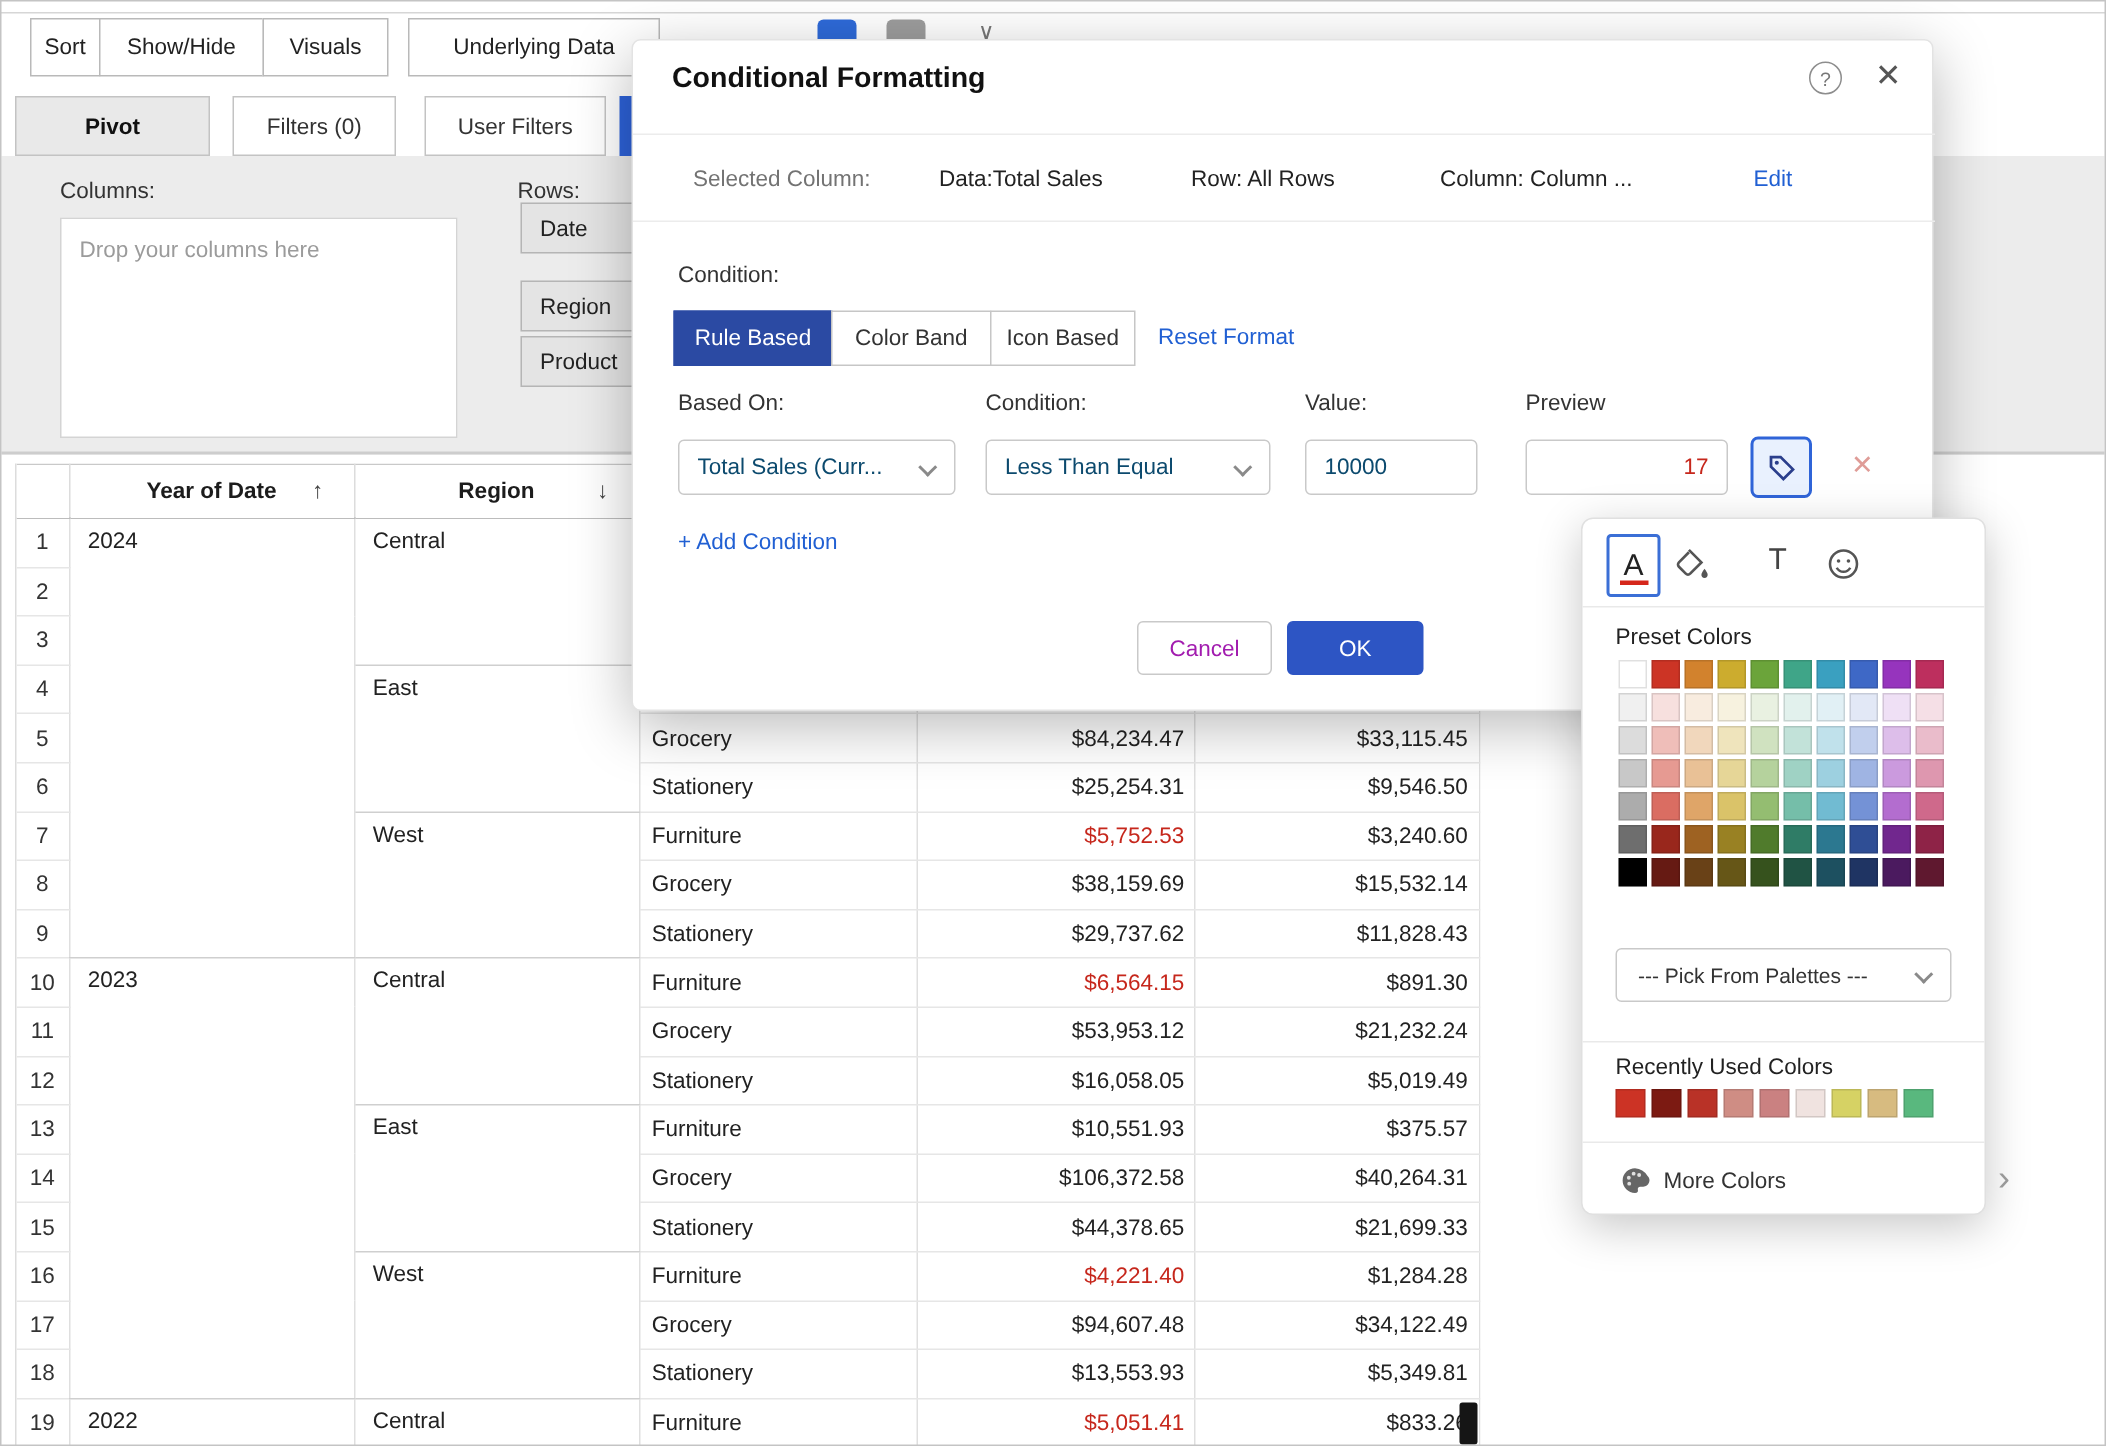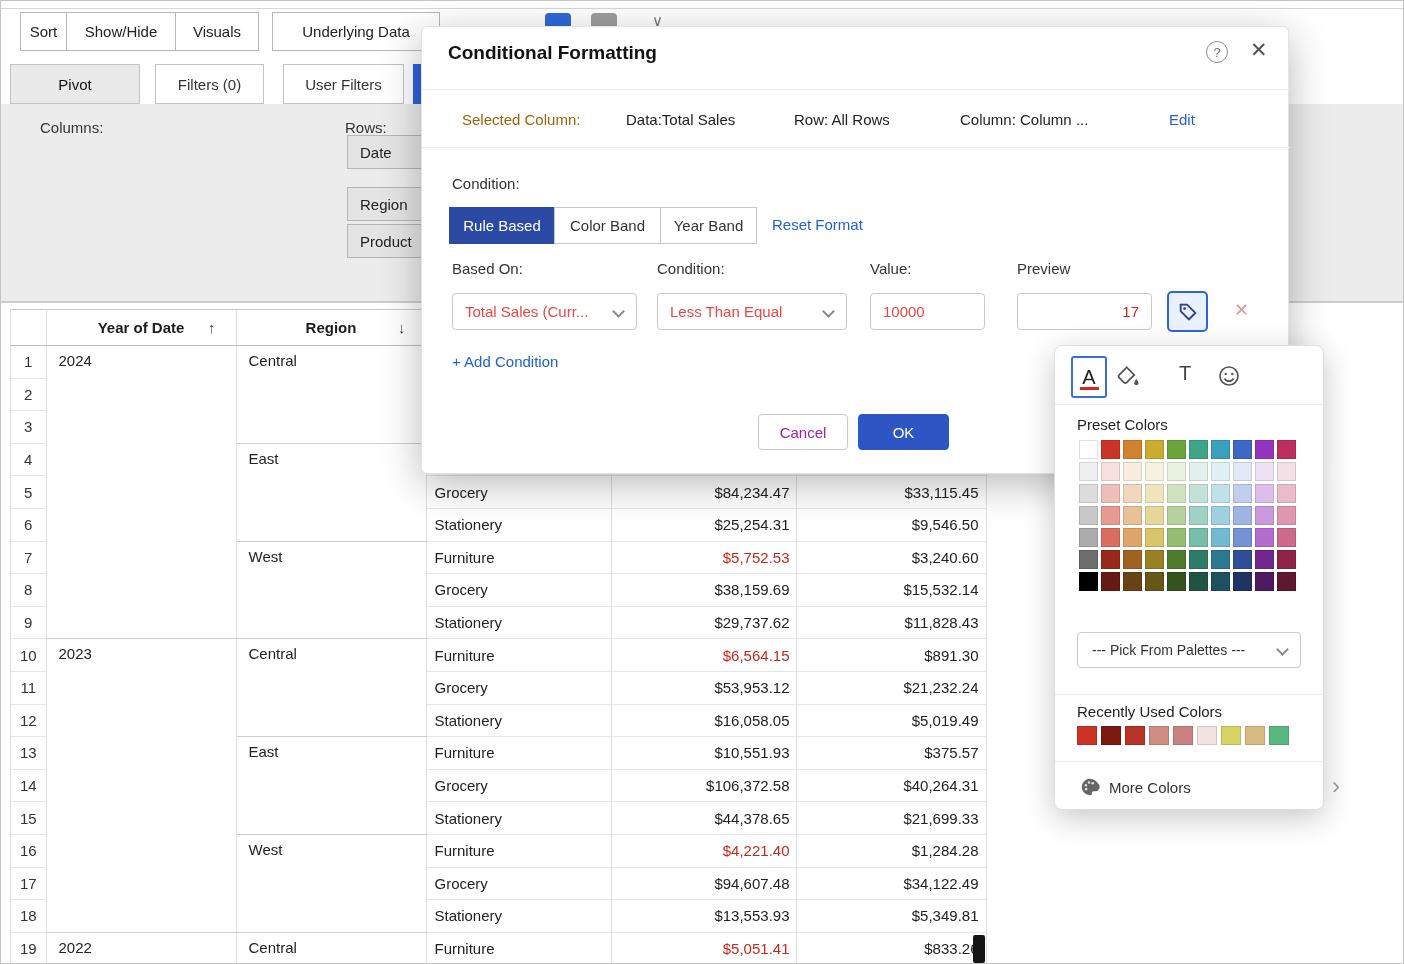--- a/index.html
+++ b/index.html
@@ -11,21 +11,21 @@
 
   
   .tb-btn { position:absolute; top:12px; height:39px; background:#fff; border:1px solid #b9b9b9;
             display:flex; align-items:center; justify-content:center; font-size:15px; color:#222; }
   .tb-icon { position:absolute; top:13px; width:26px; height:26px; border-radius:4px; }
   .tb-chev { position:absolute; top:12px; font-size:15px; color:#777; }
 
   
   .tab { position:absolute; top:64px; height:40px; background:#fff; border:1px solid #c3c3c3;
          display:flex; align-items:center; justify-content:center; font-size:15px; color:#333; }
-  .tab.active { background:#e9e9e9; font-weight:normal; color:#111; }
+  .tab.active { background:#e9e9e9; font-weight:bold; color:#111; }
   .tab-sliver { position:absolute; left:413px; top:64px; width:15px; height:40px; background:#2d62d9; }
 
   
   .panel { position:absolute; left:1px; top:104px; width:1402px; height:199px; background:#ececec;
            border-bottom:2px solid #cdcdcd; }
   .cfg-label { position:absolute; font-size:15px; color:#333; }
   .dropzone { position:absolute; left:40px; top:145px; width:265px; height:147px; background:#fff; border:1px solid #d4d4d4; }
   .dropzone span { position:absolute; left:12px; top:12px; font-size:15px; color:#9b9b9b; }
   .chip { position:absolute; left:347px; width:120px; height:34px; background:#e4e4e4; border:1px solid #b5b5b5;
           display:flex; align-items:center; padding-left:12px; font-size:15px; color:#222; }
@@ -49,28 +49,28 @@
 
   
   .dialog { position:absolute; left:421px; top:26px; width:868px; height:448px; background:#fff; border:1px solid #e3e3e3;
             border-radius:6px; box-shadow:0 10px 40px rgba(0,0,0,.28); z-index:10; }
   .dlg-title { position:absolute; left:26px; top:15px; font-size:19px; font-weight:bold; color:#111; }
   .dlg-help { position:absolute; left:784px; top:14px; width:22px; height:22px; border:1.5px solid #8d8d8d; border-radius:50%;
               display:flex; align-items:center; justify-content:center; font-size:13px; color:#777; }
   .dlg-close { position:absolute; left:828px; top:11px; font-size:21px; color:#555; }
   .dlg-div { position:absolute; left:0; width:868px; height:1px; background:#ececec; }
   .sel-item { position:absolute; top:84px; font-size:15px; }
-  .lbl-gray { color:#a16207; } .lbl-dark { color:#222; }
+  .lbl-gray { color:#737373; } .lbl-dark { color:#222; }
   .link { color:#2160d3; }
   .dlg-lbl { position:absolute; font-size:15px; color:#333; }
   .seg { position:absolute; top:180px; height:37px; background:#fff; border:1px solid #c6c6c6;
          display:flex; align-items:center; justify-content:center; font-size:15px; color:#333; }
   .seg.active { background:#2b4aa3; border-color:#2b4aa3; color:#fff; }
   .dd, .inp, .pv { position:absolute; top:266px; height:37px; background:#fff; border:1px solid #c9c9c9; border-radius:4px;
-        display:flex; align-items:center; padding-left:12px; font-size:15px; color:#ef4444; }
+        display:flex; align-items:center; padding-left:12px; font-size:15px; color:#0c4a6e; }
   .chev { position:absolute; right:13px; top:13px; width:9px; height:9px; border-left:2px solid #8a8a8a;
           border-bottom:2px solid #8a8a8a; transform:rotate(-45deg); }
   .pv { justify-content:flex-end; padding-right:12px; padding-left:0; color:#c6271c; }
   .fmt-btn { position:absolute; left:745px; top:264px; width:41px; height:41px; background:#e9f1fe; border:2px solid #2f64d8;
              border-radius:5px; display:flex; align-items:center; justify-content:center; }
   .red-x { position:absolute; left:812px; top:272px; font-size:18px; color:#df9c97; }
   .btn { position:absolute; top:387px; height:36px; border-radius:4px; display:flex; align-items:center; justify-content:center;
          font-size:15px; }
   .btn-cancel { left:336px; width:90px; background:#fff; border:1px solid #c9c9c9; color:#a21caf; }
   .btn-ok { left:436px; width:91px; background:#2d55c4; border:1px solid #2d55c4; color:#fff; }
@@ -116,20 +116,23 @@
 
   <div id="tabs">
       <div class="tab active" style="left: 10px; width: 130px;">Pivot</div>
       <div class="tab" style="left: 155px; width: 109px;">Filters (0)</div>
       <div class="tab" style="left: 283px; width: 121px;">User Filters</div>
     </div>
   <div class="tab-sliver"></div>
 
   <div class="panel"></div>
   <div class="cfg-label" style="left:40px;top:119px;">Columns:</div>
+  <div class="dropzone">
+    <span>Drop your columns here</span>
+  </div>
   <div class="cfg-label" style="left:345px;top:119px;">Rows:</div>
   <div id="row-chips">
       <div class="chip" style="top: 135px;">Date</div>
       <div class="chip" style="top: 187px;">Region</div>
       <div class="chip" style="top: 224px;">Product</div>
     </div>
 
   <div id="table-wrap">
     <table>
       <colgroup>
@@ -296,21 +299,21 @@
     <div class="sel-item lbl-dark" style="left:204px;">Data:Total Sales</div>
     <div class="sel-item lbl-dark" style="left:372px;">Row: All Rows</div>
     <div class="sel-item lbl-dark" style="left:538px;">Column: Column ...</div>
     <div class="sel-item link" style="left:747px;">Edit</div>
     <div class="dlg-div" style="top:120px;"></div>
 
     <div class="dlg-lbl" style="left:30px;top:148px;">Condition:</div>
     <div id="segments">
         <div class="seg active" style="left: 27px; width: 106px;">Rule Based</div>
         <div class="seg" style="left: 132px; width: 107px;">Color Band</div>
-        <div class="seg" style="left: 238px; width: 97px;">Year Band</div>
+        <div class="seg" style="left: 238px; width: 97px;">Icon Based</div>
       </div>
     <div class="sel-item link" style="left:350px;top:189px;">Reset Format</div>
 
     <div class="dlg-lbl" style="left:30px;top:233px;">Based On:</div>
     <div class="dlg-lbl" style="left:235px;top:233px;">Condition:</div>
     <div class="dlg-lbl" style="left:448px;top:233px;">Value:</div>
     <div class="dlg-lbl" style="left:595px;top:233px;">Preview</div>
 
     <div class="dd" style="left:30px;width:185px;">
       <span>Total Sales (Curr...</span>

